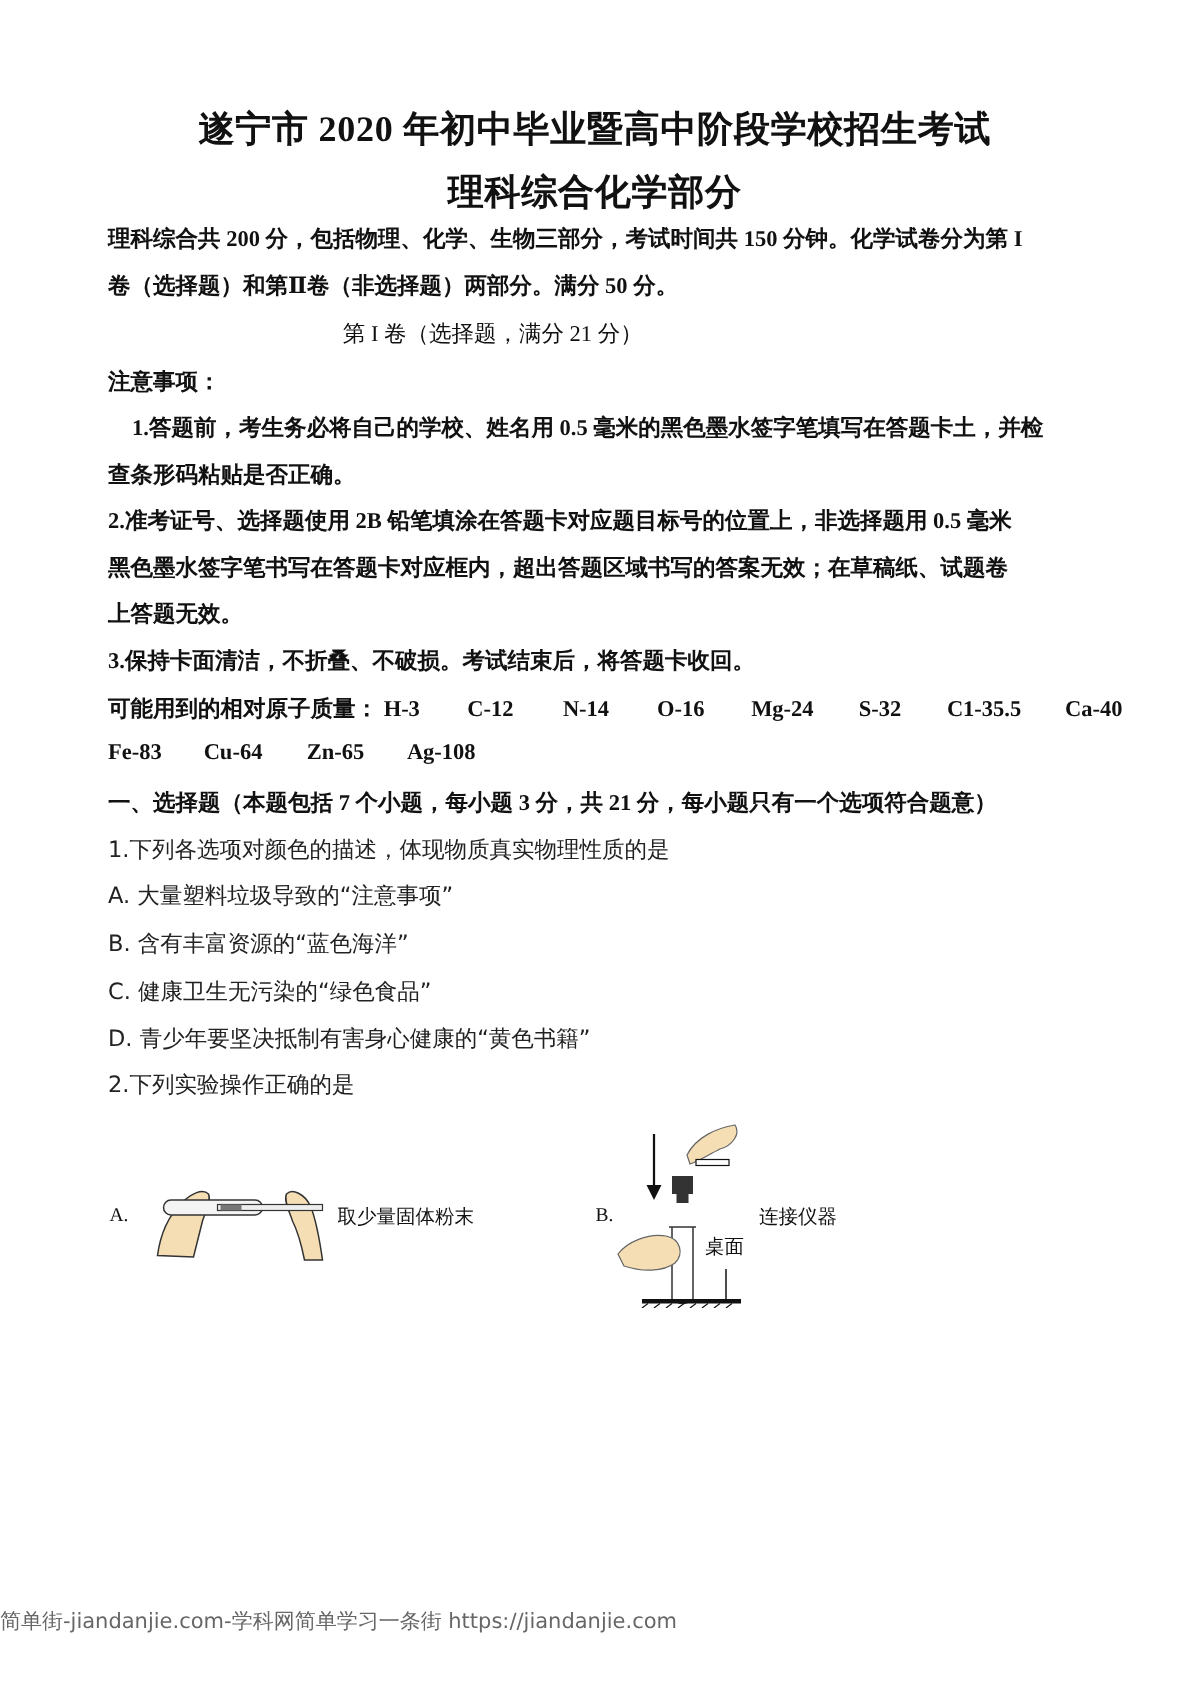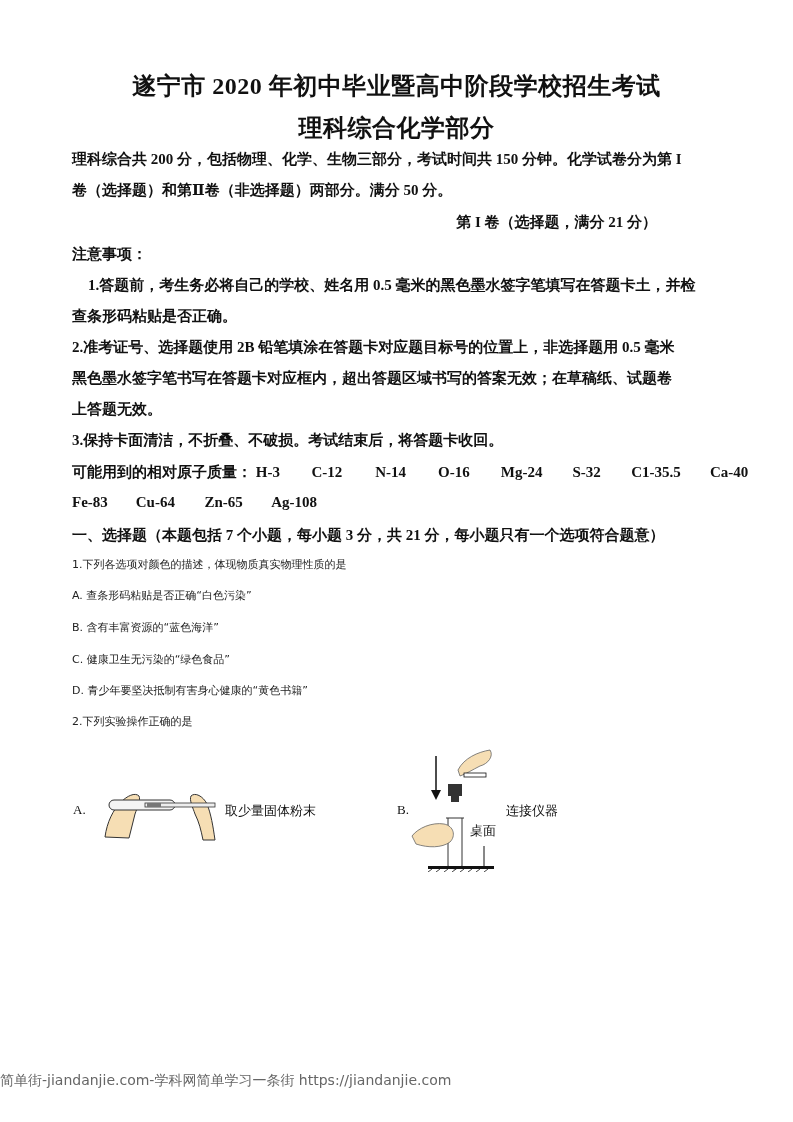--- a/index.html
+++ b/index.html
@@ -2,22 +2,22 @@
 <html><head>
   <meta charset="utf-8">
   <style>
     html, body { margin: 0; padding: 0; background: #ffffff; }
     body { width: 793px; height: 1122px; position: relative; overflow: hidden; color: #111; }
     .page { position: absolute; left: 0; top: 0; width: 793px; height: 1122px; }
     .serif { font-family: "Liberation Serif", "DejaVu Serif", serif; }
     .sans { font-family: "DejaVu Sans", "Liberation Sans", sans-serif; }
     .title { position: absolute; left: 0; width: 793px; text-align: center; font-weight: bold; font-size: 24px; letter-spacing: 0.5px; }
     .line { position: absolute; left: 72px; white-space: nowrap; font-weight: bold; font-size: 15px; }
-    .center { position: absolute; left: 0; width: 657px; text-align: right; font-weight: bold; font-size: 15px; }
-    .q { position: absolute; left: 72px; white-space: nowrap; font-size: 11px; color: #222; }
+    .center { position: absolute; left: 0; width: 657px; text-align: center; font-weight: normal; font-size: 15px; }
+    .q { position: absolute; left: 72px; white-space: nowrap; font-size: 15px; color: #222; }
     .masses span { display: inline-block; }
     .optlabel { position: absolute; font-size: 13px; }
     .optcap { position: absolute; font-size: 13px; }
     .footer { position: absolute; top: 1072px; left: 0; width: 793px; font-size: 14px; color: #666; }
     svg { position: absolute; }
   </style>
 </head>
 <body>
 
 <div class="page">
@@ -52,21 +52,21 @@
   <div class="line serif masses" style="top:494px;">
     <span style="width:60px">Fe-83</span>
     <span style="width:65px">Cu-64</span>
     <span style="width:63px">Zn-65</span>
     <span>Ag-108</span>
   </div>
 
   <div class="line serif" style="top:526px;">一、选择题（本题包括 7 个小题，每小题 3 分，共 21 分，每小题只有一个选项符合题意）</div>
 
   <div class="q sans" style="top:557px;">1.下列各选项对颜色的描述，体现物质真实物理性质的是</div>
-  <div class="q sans" style="top:588px;">A.  查条形码粘贴是否正确“白色污染”</div>
+  <div class="q sans" style="top:588px;">A.  大量塑料垃圾导致的“注意事项”</div>
   <div class="q sans" style="top:620px;">B.  含有丰富资源的“蓝色海洋”</div>
   <div class="q sans" style="top:652px;">C.  健康卫生无污染的“绿色食品”</div>
   <div class="q sans" style="top:683px;">D.  青少年要坚决抵制有害身心健康的“黄色书籍”</div>
   <div class="q sans" style="top:714px;">2.下列实验操作正确的是</div>
 
   <div class="optlabel serif" style="left:73px; top:802px;">A.</div>
   <svg style="left:95px; top:782px;" width="130" height="60" viewBox="0 0 130 60">
 
     <path d="M10 55 C12 40, 18 28, 26 20 C32 14, 40 10, 44 14 C46 18, 42 26, 40 32 C38 40, 36 48, 34 56 Z" fill="#f6deb4" stroke="#333" stroke-width="1"></path>
 

